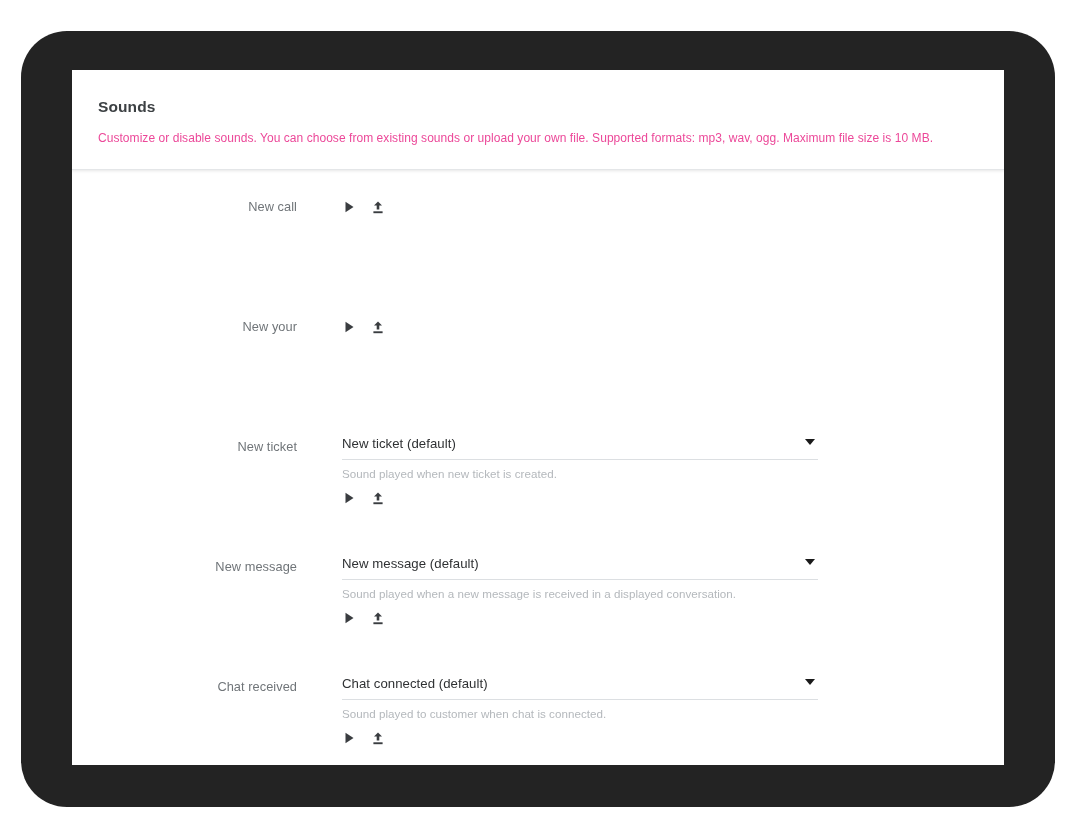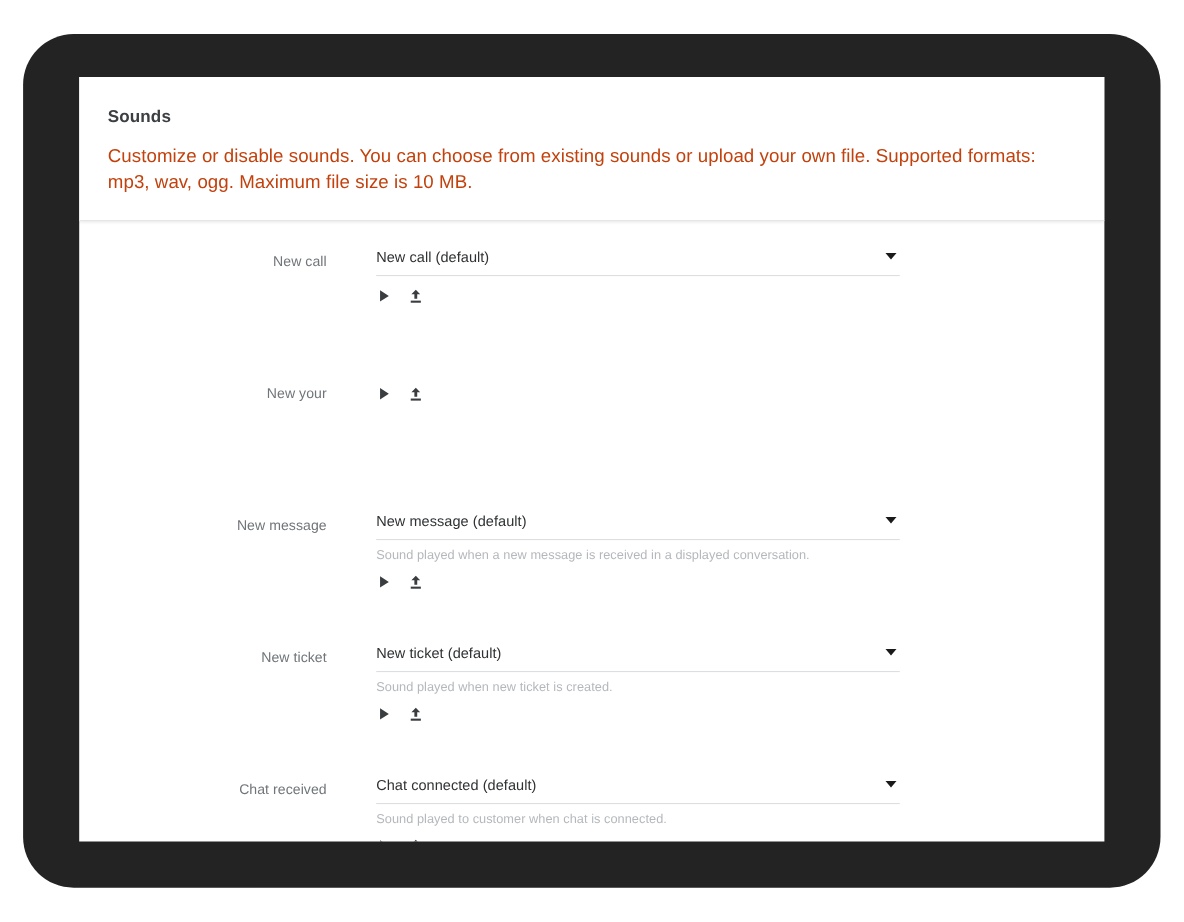--- a/index.html
+++ b/index.html
@@ -49,22 +49,22 @@
   }
   #page-title {
     margin: 0 0 14px 0;
     font-size: 15.5px;
     font-weight: bold;
     color: #3c4043;
     letter-spacing: 0.1px;
   }
   #page-description {
     margin: 0;
-    font-size: 17px;
-    color: #c2410c;
+    font-size: 12px;
+    color: #ec4899;
     letter-spacing: 0.05px;
     line-height: 1.4;
   }
 
   
   #sound-rows {
     position: relative;
     padding-top: 19px;
   }
 
@@ -148,43 +148,63 @@
   <div id="panel-header">
     <h1 id="page-title">Sounds</h1>
     <p id="page-description">Customize or disable sounds. You can choose from existing sounds or upload your own file. Supported formats: mp3, wav, ogg. Maximum file size is 10 MB.</p>
   </div>
 
   <div id="sound-rows">
 
     <div class="sound-row">
       <div class="row-label">New call</div>
       <div class="row-control">
+        <div class="row-actions">
+          <button class="action-btn">
+            <svg width="11" height="12" viewBox="0 0 11 12" aria-hidden="true">
+                <path d="M1.5 0.8 L9.5 6 L1.5 11.2 Z" fill="#3a3d40"></path>
+              </svg>
+          </button>
+          <button class="action-btn">
+            <svg width="12" height="13" viewBox="0 0 12 13" aria-hidden="true">
+                <path d="M6 0.5 L10 4.6 H7.3 V8.6 H4.7 V4.6 H2 Z" fill="#3a3d40"></path>
+                <rect x="1.4" y="10.3" width="9.2" height="1.9" fill="#3a3d40"></rect>
+              </svg>
+          </button>
+        </div>
+      </div>
+    </div>
+
+    <div class="sound-row">
+      <div class="row-label">New your</div>
+      <div class="row-control">
+        <div class="row-actions">
+          <button class="action-btn">
+            <svg width="11" height="12" viewBox="0 0 11 12" aria-hidden="true">
+                <path d="M1.5 0.8 L9.5 6 L1.5 11.2 Z" fill="#3a3d40"></path>
+              </svg>
+          </button>
+          <button class="action-btn">
+            <svg width="12" height="13" viewBox="0 0 12 13" aria-hidden="true">
+                <path d="M6 0.5 L10 4.6 H7.3 V8.6 H4.7 V4.6 H2 Z" fill="#3a3d40"></path>
+                <rect x="1.4" y="10.3" width="9.2" height="1.9" fill="#3a3d40"></rect>
+              </svg>
+          </button>
+        </div>
+      </div>
+    </div>
+
+    <div class="sound-row">
+      <div class="row-label">New ticket</div>
+      <div class="row-control">
         <div class="select-field">
-          <span class="select-value">New call (default)</span>
+          <span class="select-value">New ticket (default)</span>
           <span class="caret-icon"></span>
         </div>
-        <div class="row-actions">
-          <button class="action-btn">
-            <svg width="11" height="12" viewBox="0 0 11 12" aria-hidden="true">
-                <path d="M1.5 0.8 L9.5 6 L1.5 11.2 Z" fill="#3a3d40"></path>
-              </svg>
-          </button>
-          <button class="action-btn">
-            <svg width="12" height="13" viewBox="0 0 12 13" aria-hidden="true">
-                <path d="M6 0.5 L10 4.6 H7.3 V8.6 H4.7 V4.6 H2 Z" fill="#3a3d40"></path>
-                <rect x="1.4" y="10.3" width="9.2" height="1.9" fill="#3a3d40"></rect>
-              </svg>
-          </button>
-        </div>
-      </div>
-    </div>
-
-    <div class="sound-row">
-      <div class="row-label">New your</div>
-      <div class="row-control">
+        <div class="help-text">Sound played when new ticket is created.</div>
         <div class="row-actions">
           <button class="action-btn">
             <svg width="11" height="12" viewBox="0 0 11 12" aria-hidden="true">
                 <path d="M1.5 0.8 L9.5 6 L1.5 11.2 Z" fill="#3a3d40"></path>
               </svg>
           </button>
           <button class="action-btn">
             <svg width="12" height="13" viewBox="0 0 12 13" aria-hidden="true">
                 <path d="M6 0.5 L10 4.6 H7.3 V8.6 H4.7 V4.6 H2 Z" fill="#3a3d40"></path>
                 <rect x="1.4" y="10.3" width="9.2" height="1.9" fill="#3a3d40"></rect>
@@ -212,44 +232,20 @@
             <svg width="12" height="13" viewBox="0 0 12 13" aria-hidden="true">
                 <path d="M6 0.5 L10 4.6 H7.3 V8.6 H4.7 V4.6 H2 Z" fill="#3a3d40"></path>
                 <rect x="1.4" y="10.3" width="9.2" height="1.9" fill="#3a3d40"></rect>
               </svg>
           </button>
         </div>
       </div>
     </div>
 
     <div class="sound-row">
-      <div class="row-label">New ticket</div>
-      <div class="row-control">
-        <div class="select-field">
-          <span class="select-value">New ticket (default)</span>
-          <span class="caret-icon"></span>
-        </div>
-        <div class="help-text">Sound played when new ticket is created.</div>
-        <div class="row-actions">
-          <button class="action-btn">
-            <svg width="11" height="12" viewBox="0 0 11 12" aria-hidden="true">
-                <path d="M1.5 0.8 L9.5 6 L1.5 11.2 Z" fill="#3a3d40"></path>
-              </svg>
-          </button>
-          <button class="action-btn">
-            <svg width="12" height="13" viewBox="0 0 12 13" aria-hidden="true">
-                <path d="M6 0.5 L10 4.6 H7.3 V8.6 H4.7 V4.6 H2 Z" fill="#3a3d40"></path>
-                <rect x="1.4" y="10.3" width="9.2" height="1.9" fill="#3a3d40"></rect>
-              </svg>
-          </button>
-        </div>
-      </div>
-    </div>
-
-    <div class="sound-row">
       <div class="row-label">Chat received</div>
       <div class="row-control">
         <div class="select-field">
           <span class="select-value">Chat connected (default)</span>
           <span class="caret-icon"></span>
         </div>
         <div class="help-text">Sound played to customer when chat is connected.</div>
         <div class="row-actions">
           <button class="action-btn">
             <svg width="11" height="12" viewBox="0 0 11 12" aria-hidden="true">

